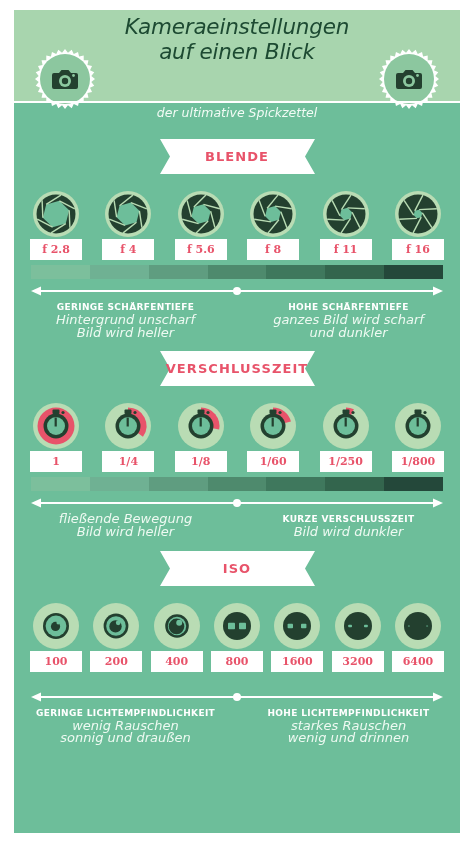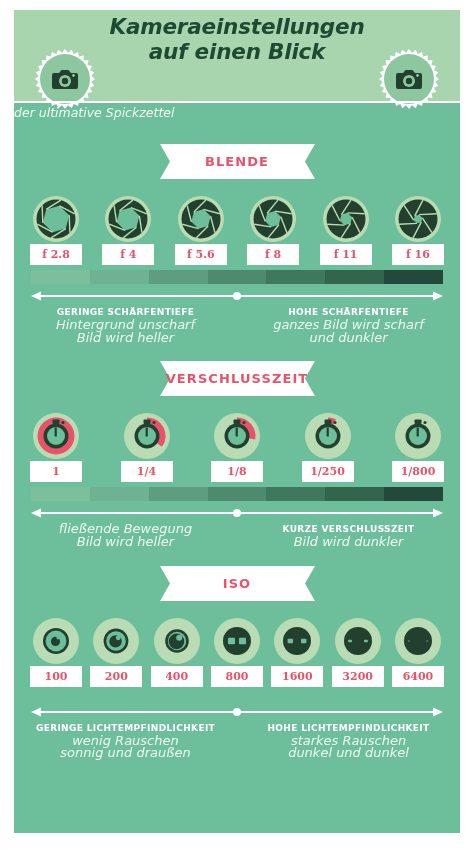--- a/index.html
+++ b/index.html
@@ -7,33 +7,33 @@
     font-family:"DejaVu Sans", sans-serif; }
 
   .page{ position:relative; width:474px; height:853px; background:#ffffff; }
 
   .card{ position:absolute; left:14px; top:10px; width:446px; height:823px;
     background:#6dbe9a; overflow:hidden; }
 
   
   .header{ position:relative; height:91px; background:#a8d5ae; }
   .title-wrap{ position:absolute; left:0; top:4px; width:100%; text-align:center; }
-  .title-line{ display:block; color:#1d4a32; font-weight:bold; font-style:italic;
+  .title-line{ display:block; color:#1d4a32; font-weight:normal; font-style:italic;
     font-size:21.5px; line-height:25px; letter-spacing:-0.2px; }
 
   .badge{ position:absolute; top:38px; width:62px; height:62px; }
   .badge.left{ left:20px; }
   .badge.right{ right:20px; }
   .badge svg{ display:block; width:62px; height:62px; }
 
   .hdr-rule{ position:absolute; top:91px; left:0; width:100%; height:2px;
     background:#ffffff; }
 
   
-  .ribbon{ position:relative; margin:8px auto; width:155px; height:35px; }
+  .ribbon{ position:relative; margin:3px auto; width:155px; height:35px; }
   .ribbon svg{ position:absolute; inset:0; width:155px; height:35px; }
   .ribbon span{ position:absolute; inset:0; display:flex; align-items:center;
     justify-content:center; color:#e8536a; font-size:13px; font-weight:bold;
     letter-spacing:1.1px; }
 
   
   .icon-row{ display:flex; justify-content:space-between;
     padding:0 13px; margin-top:11px; }
   .icon-cell{ width:58px; position:relative; }
   .icon-cell svg{ display:block; width:58px; height:58px; }
@@ -86,21 +86,21 @@
           <circle cx="31" cy="31" r="25" fill="#8cc79f"></circle>
           <path d="M20 25h5l2.5-3h7l2.5 3h5a2 2 0 0 1 2 2v12a2 2 0 0 1-2 2H20a2 2 0 0 1-2-2V27a2 2 0 0 1 2-2z" fill="#23402f"></path>
           <circle cx="31" cy="33" r="6" fill="#8cc79f"></circle>
           <circle cx="31" cy="33" r="3.2" fill="#23402f"></circle>
           <circle cx="39.5" cy="27.5" r="1.4" fill="#8cc79f"></circle>
         </svg>
       </div>
       <div class="hdr-rule"></div>
     </div>
     <div style="position:relative;height:26px;">
-      <div style="position:absolute;left:0;top:4px;width:100%;text-align:left;color:#f2fbf5;font-style:italic;font-size:12.5px;">der ultimative Spickzettel</div>
+      <div style="position:absolute;left:0;top:4px;width:100%;text-align:center;color:#f2fbf5;font-style:italic;font-size:12.5px;">der ultimative Spickzettel</div>
     </div>
 
     <div id="sections-root">
         <div class="section">
           <div class="ribbon">
             <svg viewBox="0 0 155 35" preserveAspectRatio="none">
               <path d="M0 0 H155 L145 17.5 L155 35 H0 L10 17.5 Z" fill="#ffffff"></path>
             </svg>
             <span>BLENDE</span>
           </div>
@@ -279,20 +279,34 @@
                   <rect x="27.6" y="20.5" width="2.2" height="9" fill="#23402f"></rect>
                   <circle cx="36" cy="15.5" r="1.6" fill="#23402f"></circle>
                 </svg>
               </div>
               <div class="val">1/8</div>
             </div>
             <div class="icon-cell">
               <div>
                 <svg viewBox="0 0 58 58">
                   <circle cx="29" cy="29" r="23" fill="#b9dcb4"></circle>
+                  <path d="M29 29 L29.00 10.50 A18.5 18.5 0 0 1 46.92 24.40 Z" fill="#e8536a"></path>
+                  <circle cx="29" cy="29" r="12.5" fill="#23402f"></circle>
+                  <circle cx="29" cy="29" r="9" fill="#6dbe9a"></circle>
+                  <rect x="25.5" y="12.5" width="7" height="4.5" rx="1" fill="#23402f"></rect>
+                  <rect x="27.6" y="20.5" width="2.2" height="9" fill="#23402f"></rect>
+                  <circle cx="36" cy="15.5" r="1.6" fill="#23402f"></circle>
+                </svg>
+              </div>
+              <div class="val">1/60</div>
+            </div>
+            <div class="icon-cell">
+              <div>
+                <svg viewBox="0 0 58 58">
+                  <circle cx="29" cy="29" r="23" fill="#b9dcb4"></circle>
                   <path d="M29 29 L29.00 10.50 A18.5 18.5 0 0 1 36.88 12.26 Z" fill="#e8536a"></path>
                   <circle cx="29" cy="29" r="12.5" fill="#23402f"></circle>
                   <circle cx="29" cy="29" r="9" fill="#6dbe9a"></circle>
                   <rect x="25.5" y="12.5" width="7" height="4.5" rx="1" fill="#23402f"></rect>
                   <rect x="27.6" y="20.5" width="2.2" height="9" fill="#23402f"></rect>
                   <circle cx="36" cy="15.5" r="1.6" fill="#23402f"></circle>
                 </svg>
               </div>
               <div class="val">1/250</div>
             </div>
@@ -445,20 +459,20 @@
           </div>
           <div class="caps">
             <div class="cap">
               <div class="head">GERINGE LICHTEMPFINDLICHKEIT</div>
               <div class="sub">wenig Rauschen</div>
               <div class="sub">sonnig und draußen</div>
             </div>
             <div class="cap">
               <div class="head">HOHE LICHTEMPFINDLICHKEIT</div>
               <div class="sub">starkes Rauschen</div>
-              <div class="sub">dunkel und dunkel</div>
+              <div class="sub">wenig und drinnen</div>
             </div>
           </div>
         </div>
       </div>
 
   </div>
 </div>
 
 </body></html>

